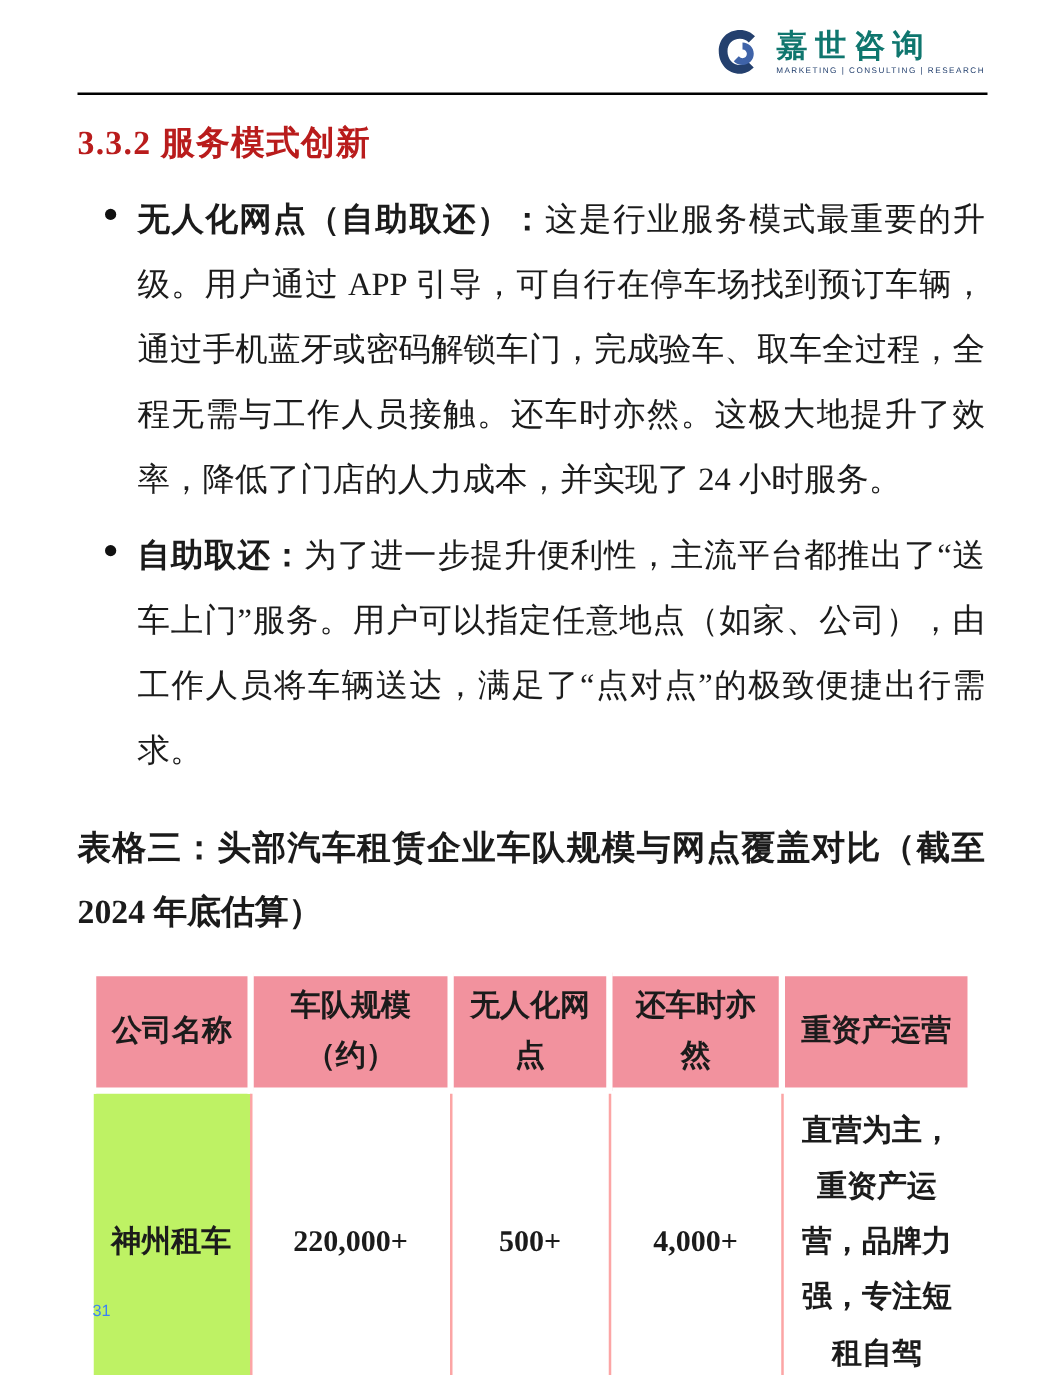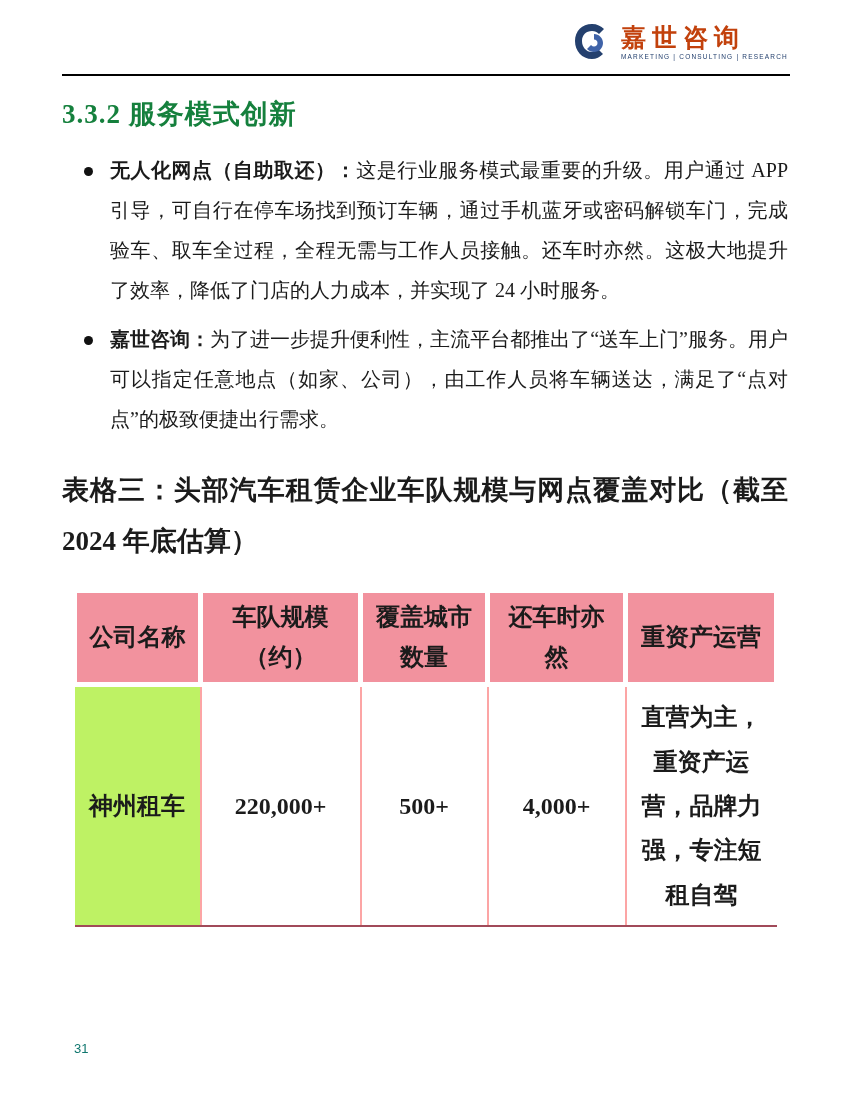--- a/index.html
+++ b/index.html
@@ -28,21 +28,21 @@
     top: 0;
     display: flex;
     align-items: center;
     gap: 9px;
   }
   .logo-mark { width: 40px; height: 40px; flex: 0 0 auto; }
   .logo-textblock { display: flex; flex-direction: column; align-items: flex-start; }
   .logo-brand {
     font-size: 25px;
     font-weight: bold;
-    color: #c2410c;
+    color: #0f766e;
     letter-spacing: 6px;
     line-height: 1.1;
     white-space: nowrap;
   }
   .logo-tagline {
     font-family: "Liberation Sans", "DejaVu Sans", sans-serif;
     font-size: 6.5px;
     color: #24406e;
     letter-spacing: 1.2px;
     margin-top: 2px;
@@ -59,29 +59,29 @@
   
   .content {
     position: absolute;
     top: 96px;
     left: 62px;
     width: 726px;
   }
   .section-title {
     font-size: 27px;
     font-weight: bold;
-    color: #15803d;
+    color: #b91c1c;
     margin-bottom: 18px;
     letter-spacing: 1px;
   }
   .bullets { margin-top: 6px; }
   .bullet-item {
     position: relative;
     padding-left: 48px;
-    font-size: 20px;
+    font-size: 26px;
     line-height: 2.0;
     text-align: justify;
     margin-bottom: 9px;
   }
   .bullet-dot {
     position: absolute;
     left: 22px;
     top: 17px;
     width: 9px;
     height: 9px;
@@ -135,21 +135,21 @@
   .col-cities  { width: 127px; }
   .col-outlets { width: 138px; }
   .col-model   { width: 151px; }
   
   .page-number {
     position: absolute;
     left: 74px;
     bottom: 44px;
     font-family: "Liberation Sans", "DejaVu Sans", sans-serif;
     font-size: 13px;
-    color: #0f766e;
+    color: #3b82f6;
   }
 </style>
 </head>
 <body>
 
 <div class="page">
 
   <div class="header">
     <div class="logo">
       <svg class="logo-mark" viewBox="0 0 40 40">
@@ -170,41 +170,41 @@
 
     <div class="bullets">
 
       <div class="bullet-item">
         <span class="bullet-dot"></span>
         <span class="bullet-lead">无人化网点（自助取还）：</span><span>这是行业服务模式最重要的升级。用户通过 APP 引导，可自行在停车场找到预订车辆，通过手机蓝牙或密码解锁车门，完成验车、取车全过程，全程无需与工作人员接触。还车时亦然。这极大地提升了效率，降低了门店的人力成本，并实现了 24 小时服务。</span>
       </div>
 
       <div class="bullet-item">
         <span class="bullet-dot"></span>
-        <span class="bullet-lead">嘉世咨询：</span><span>为了进一步提升便利性，主流平台都推出了“送车上门”服务。用户可以指定任意地点（如家、公司），由工作人员将车辆送达，满足了“点对点”的极致便捷出行需求。</span>
+        <span class="bullet-lead">自助取还：</span><span>为了进一步提升便利性，主流平台都推出了“送车上门”服务。用户可以指定任意地点（如家、公司），由工作人员将车辆送达，满足了“点对点”的极致便捷出行需求。</span>
       </div>
 
 
     </div>
 
     <div class="table-caption">表格三：头部汽车租赁企业车队规模与网点覆盖对比（截至 2024 年底估算）</div>
 
     <table class="data-table">
       <colgroup>
         <col class="col-company">
           <col class="col-fleet">
           <col class="col-cities">
           <col class="col-outlets">
           <col class="col-model">
       </colgroup>
       <thead>
         <tr>
           <th>公司名称</th>
           <th>车队规模（约）</th>
-          <th>覆盖城市数量</th>
+          <th>无人化网点</th>
           <th>还车时亦然</th>
           <th>重资产运营</th>
         </tr>
       </thead>
       <tbody>
         <tr>
           <td class="company-cell">神州租车</td>
           <td>220,000+</td>
           <td>500+</td>
           <td>4,000+</td>

